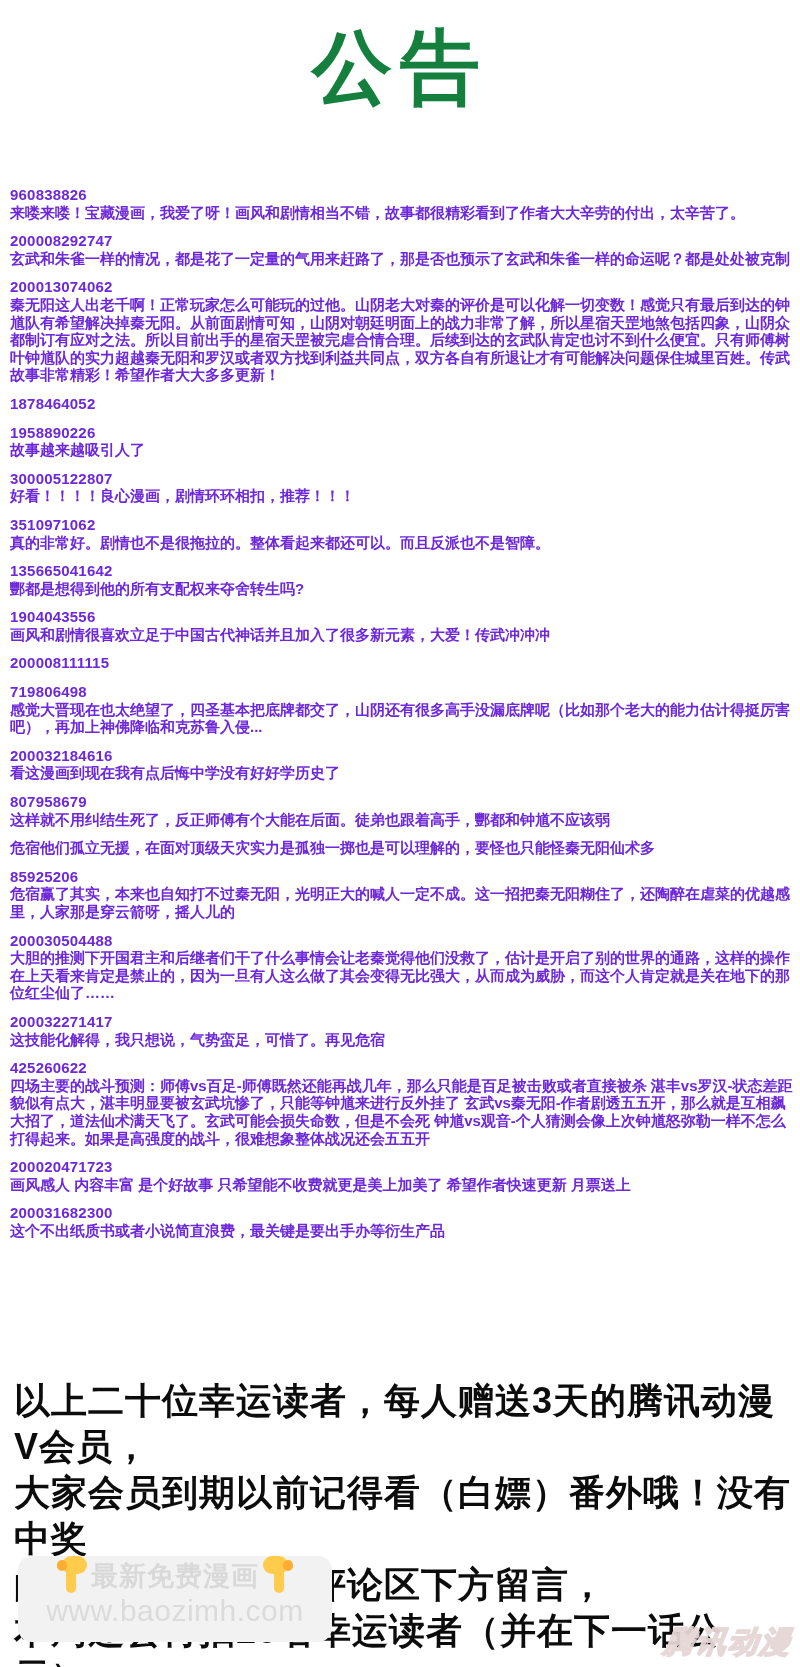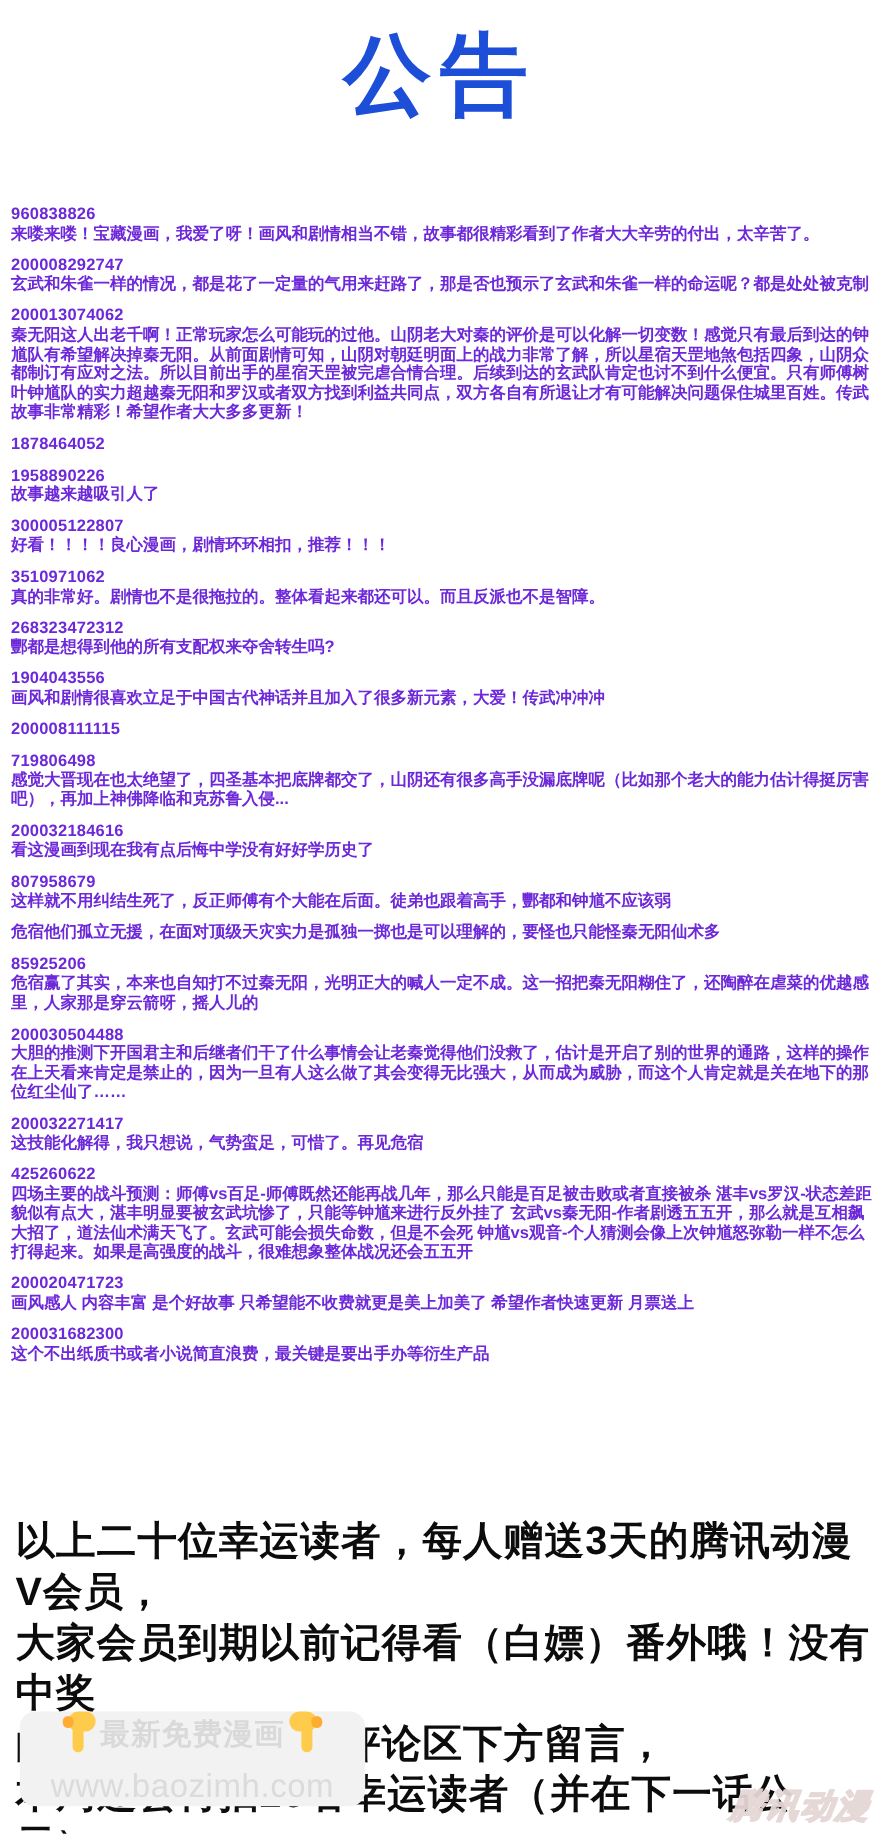--- a/index.html
+++ b/index.html
@@ -18,21 +18,21 @@
     margin: 0;
     position: absolute;
     top: 28px;
     left: 0;
     width: 100%;
     text-align: center;
     font-size: 80px;
     line-height: 80px;
     font-weight: 900;
     letter-spacing: 8px;
-    color: #1d4ed8;
+    color: #15803d;
   }
 
   
   .comments {
     position: absolute;
     top: 186px;
     left: 10px;
     width: 784px;
   }
   .comment {
@@ -69,21 +69,21 @@
     position: absolute;
     left: 18px;
     top: 1556px;
     width: 314px;
     height: 86px;
     background: #f2f2f2;
     border-radius: 14px;
     display: flex;
     flex-direction: column;
     align-items: center;
-    justify-content: space-between;
+    justify-content: flex-start;
     gap: 0;
   }
   .watermark-row1 {
     display: flex;
     align-items: center;
     gap: 2px;
     height: 40px;
   }
   .watermark-label {
     font-size: 27px;
@@ -153,21 +153,21 @@
     <span class="cid">300005122807</span>
     <span class="ctext">好看！！！！良心漫画，剧情环环相扣，推荐！！！</span>
   </div>
 
   <div class="comment">
     <span class="cid">3510971062</span>
     <span class="ctext">真的非常好。剧情也不是很拖拉的。整体看起来都还可以。而且反派也不是智障。</span>
   </div>
 
   <div class="comment">
-    <span class="cid">268323472312</span>
+    <span class="cid">135665041642</span>
     <span class="ctext">酆都是想得到他的所有支配权来夺舍转生吗?</span>
   </div>
 
   <div class="comment">
     <span class="cid">1904043556</span>
     <span class="ctext">画风和剧情很喜欢立足于中国古代神话并且加入了很多新元素，大爱！传武冲冲冲</span>
   </div>
 
   <div class="comment">
     <span class="cid">200008111115</span>

